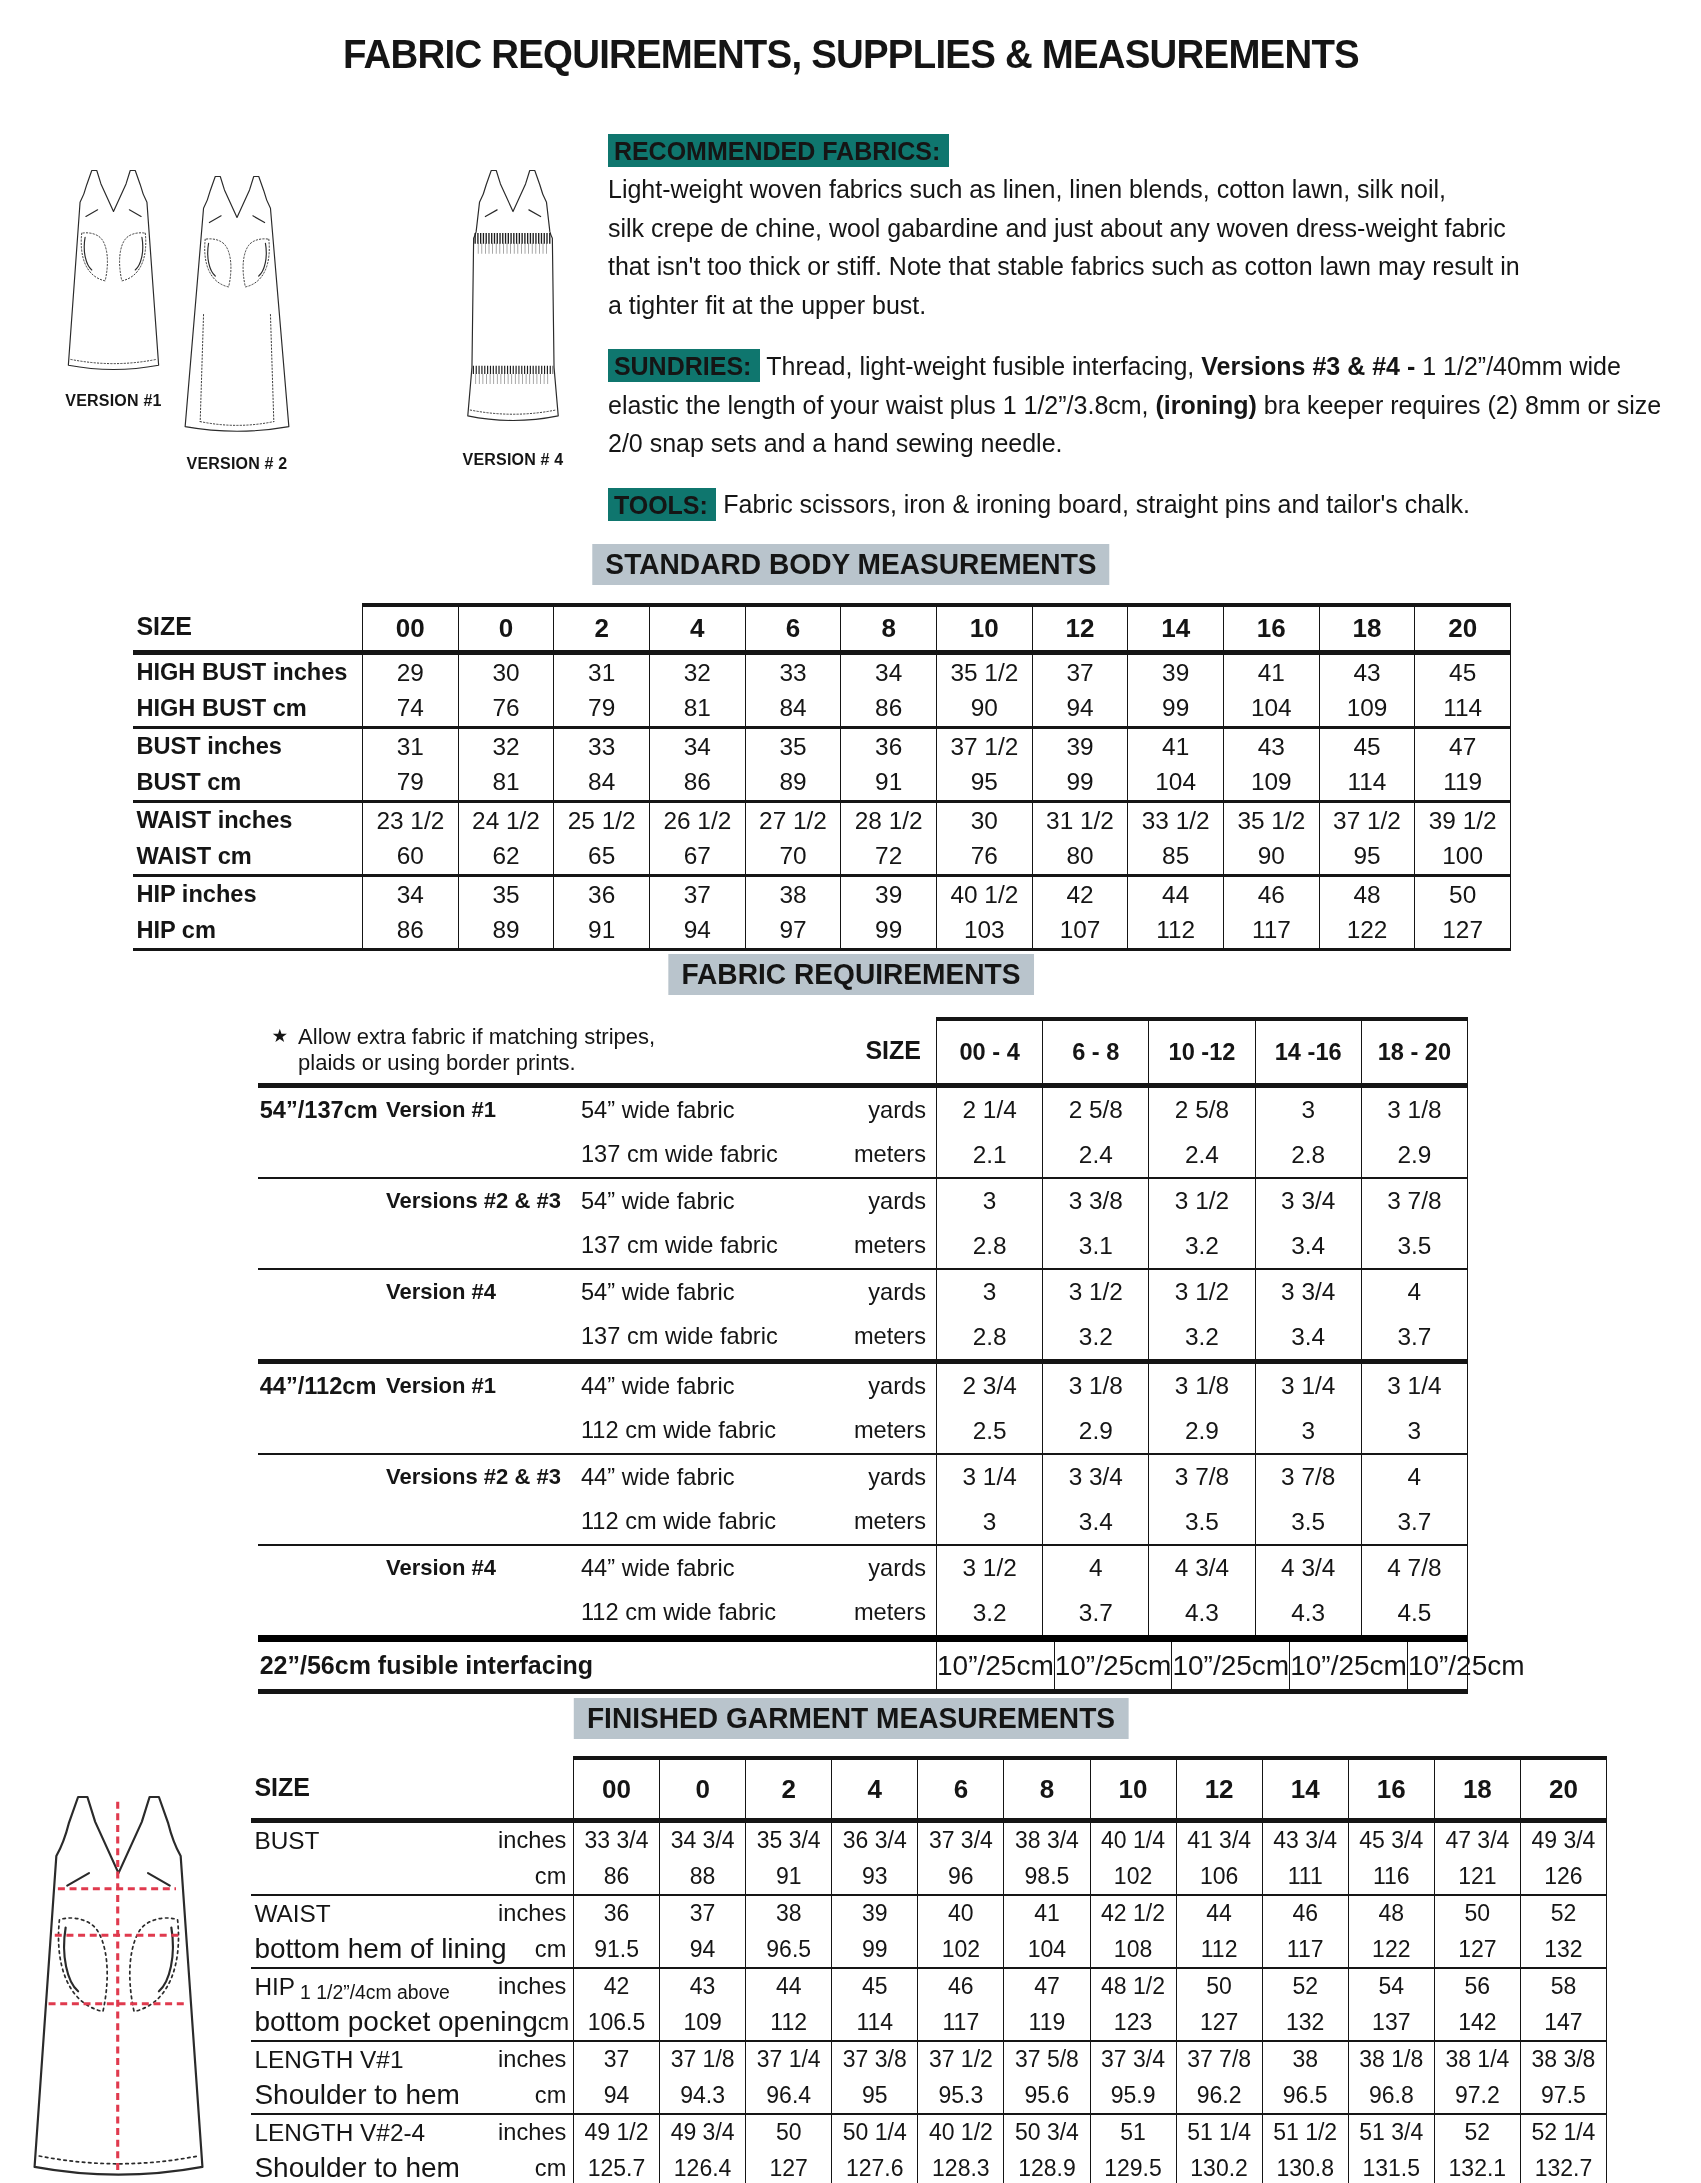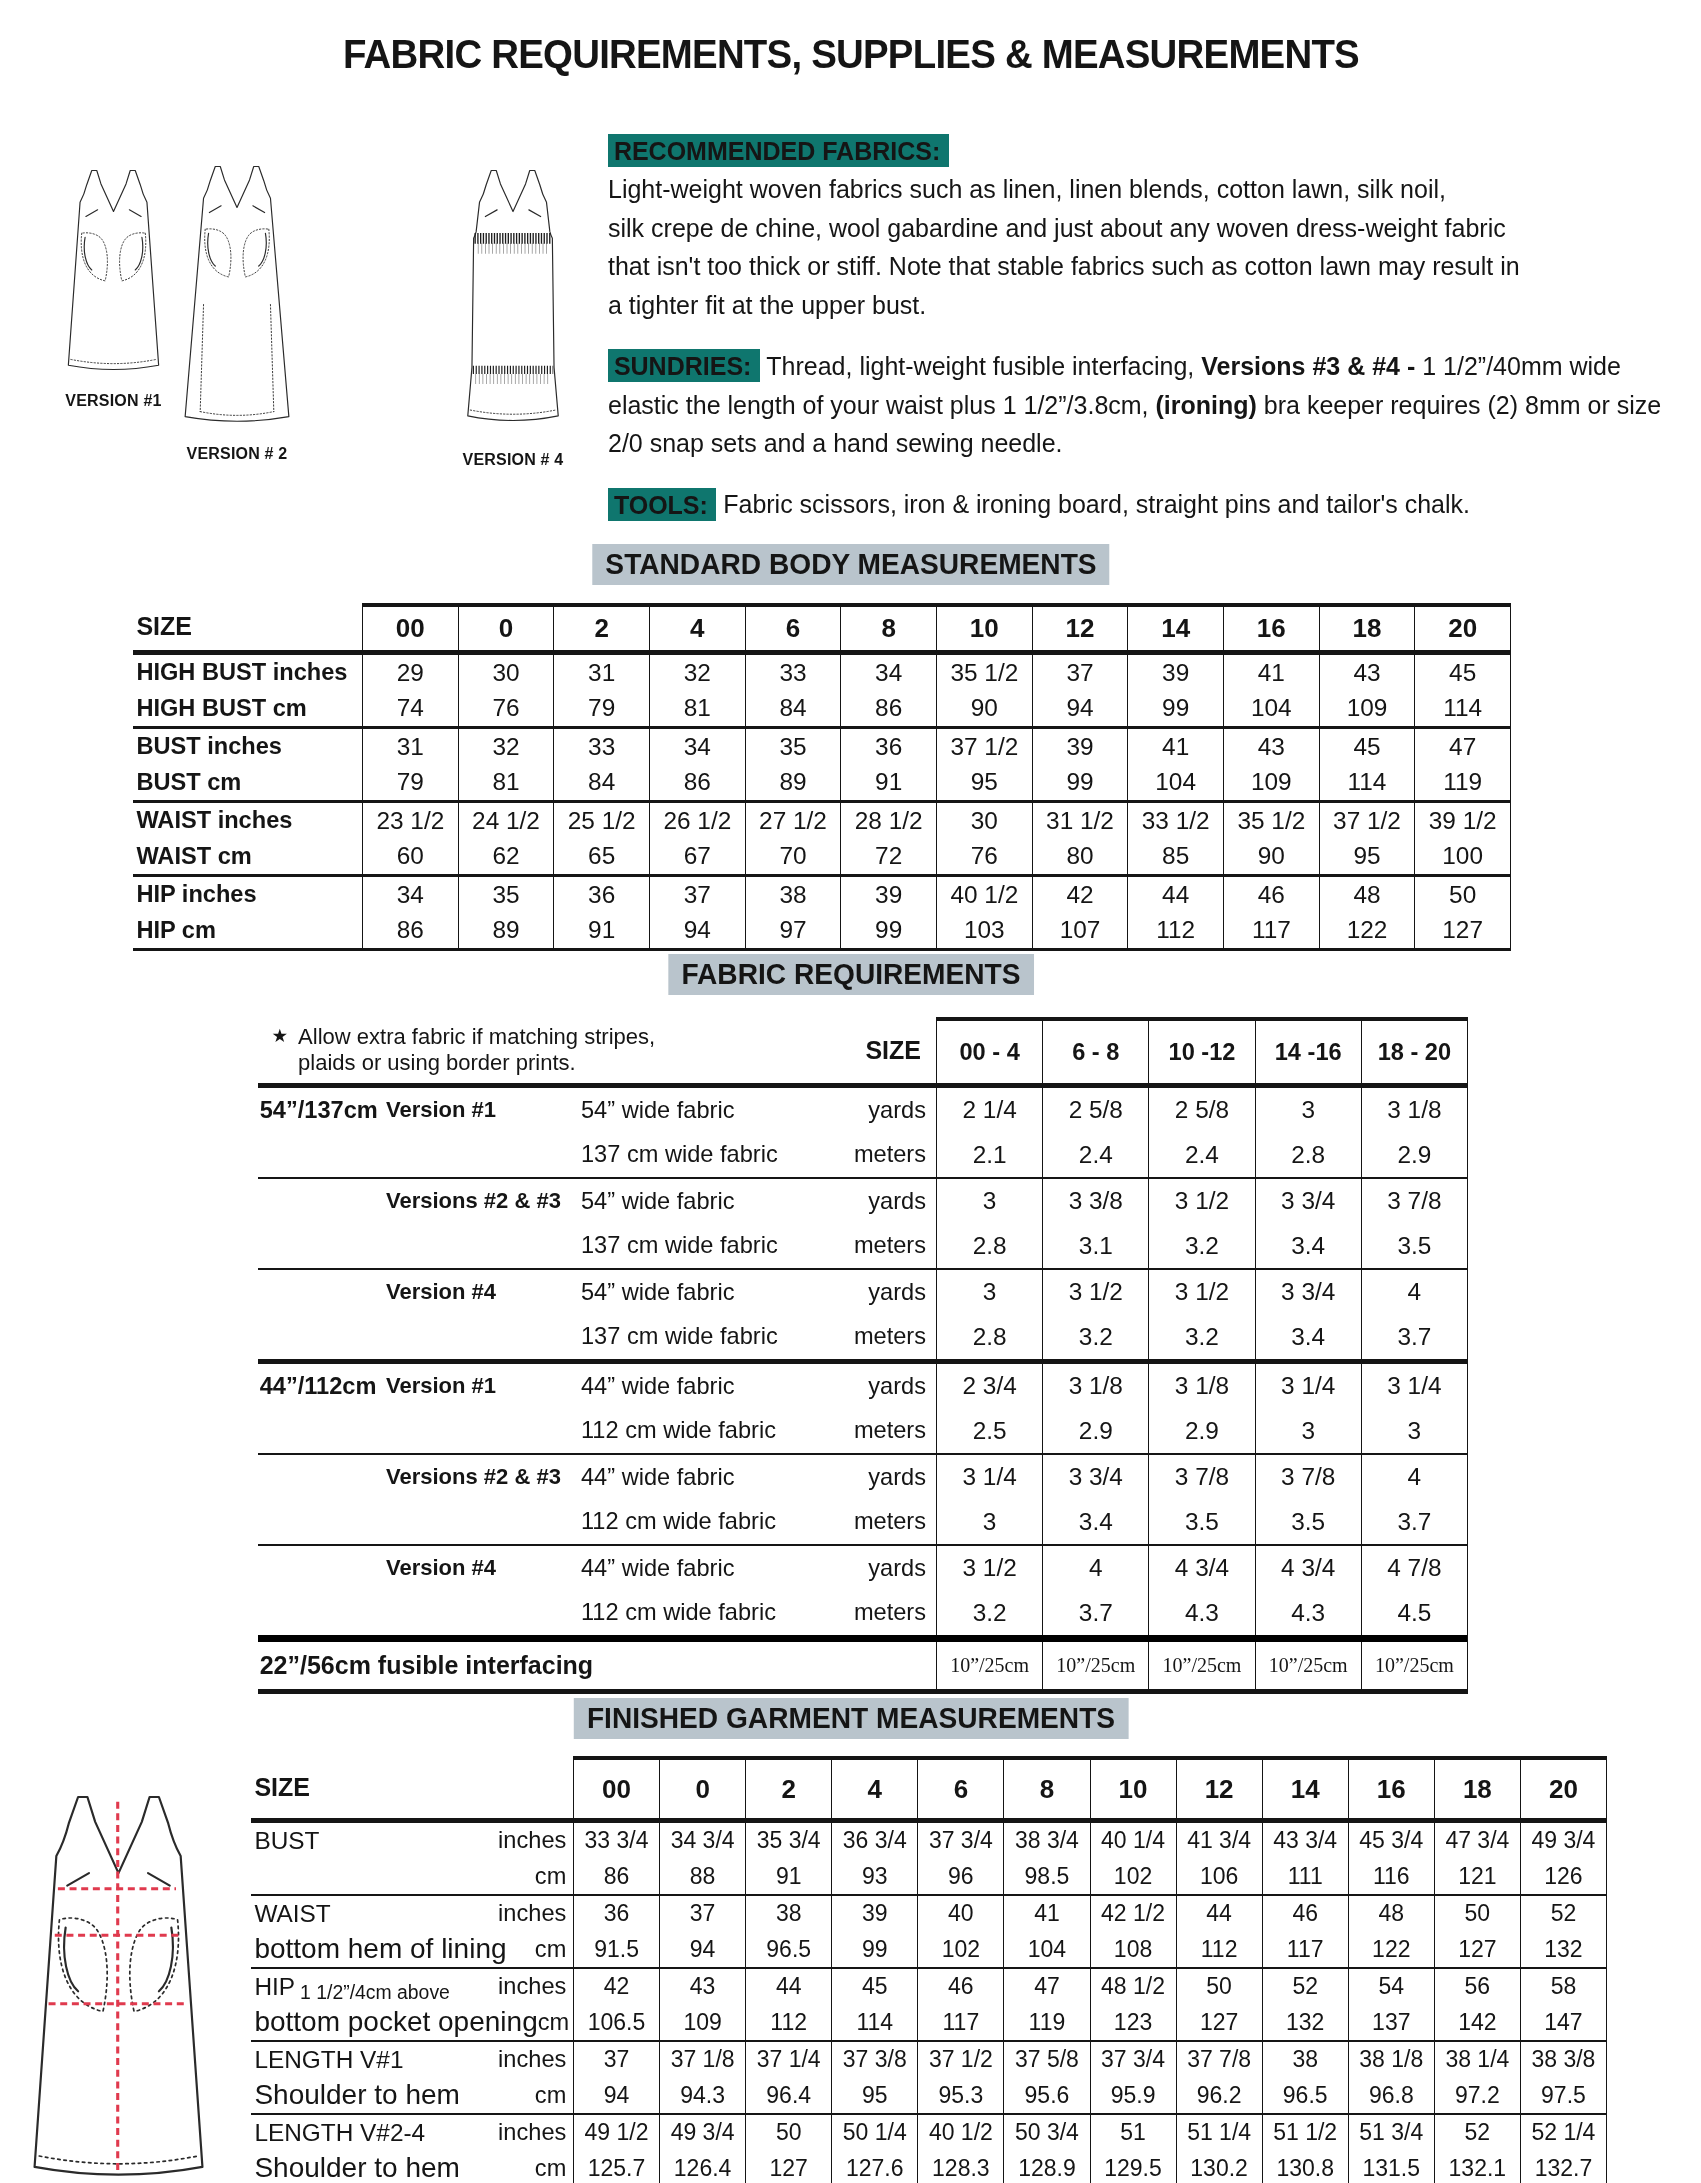--- a/index.html
+++ b/index.html
@@ -55,21 +55,21 @@
   .fab-size-label{font-weight:700;font-size:25px;padding-right:15px;}
   .fab-group{display:grid;grid-template-columns:128px 178px 271px 101px repeat(5,1fr);grid-auto-rows:1fr;height:89px;}
   .sep3{border-top:2.5px solid #151515;}
   .sep6{border-top:5px solid #151515;}
   .fw{display:flex;align-items:center;padding-left:1.7px;font-weight:700;font-size:23.6px;white-space:nowrap;}
   .fv{display:flex;align-items:center;font-weight:700;font-size:22px;white-space:nowrap;}
   .fl{display:flex;align-items:center;padding-left:17px;font-size:23.6px;white-space:nowrap;}
   .fu{display:flex;align-items:center;justify-content:flex-end;padding-right:10px;font-size:23.6px;}
   .fab-foot{display:grid;grid-template-columns:678px repeat(5,1fr);height:47px;border-top:7px solid #000000;border-bottom:5px solid #151515;}
   .fab-foot .flab{display:flex;align-items:center;padding-left:1.7px;font-weight:700;font-size:25px;}
-  .fab-foot .num{font-size:20px;font-family:Liberation Serif, serif;}
+  .fab-foot .num{font-size:28px;}
 
   
   #fin-table{left:251px;top:1756px;width:1355px;}
   .fin-row{display:grid;grid-template-columns:322px repeat(12,1fr);}
   .fin-head{height:62px;border-bottom:5px solid #151515;}
   .fin-head .cell{font-size:26px;}
   .fin-head .size-col{border-left:1.7px solid #151515;border-top:4.2px solid #151515;}
   .fin-head .label-cell{justify-content:flex-start;padding-left:3.4px;font-size:25px;}
   .fin-group{height:71px;grid-auto-rows:1fr;border-bottom:2.5px solid #151515;}
   .fin-group:last-child{border-bottom:4.2px solid #151515;}
@@ -92,21 +92,21 @@
       <path class="sketch dots" d="M9,229 Q60,239 111,229"></path>
       <path class="sketch" d="M27,58 L41,50 M93,58 L79,50"></path>
       <path class="sketch dots" d="M22,78 C19,106 27,130 50,135 C55,113 53,93 45,84 C38,77 27,77 22,78 Z"></path>
       <path class="sketch" d="M26,83 C23,100 27,116 34,122"></path>
       <path class="sketch dots" d="M98,78 C101,106 93,130 70,135 C65,113 67,93 75,84 C82,77 93,77 98,78 Z"></path>
       <path class="sketch" d="M94,83 C97,100 93,116 86,122"></path>
     </svg>
     <figcaption>VERSION #1</figcaption>
   </figure>
 
-  <figure style="left:178px;top:164px;width:118px;">
+  <figure style="left:178px;top:174px;width:118px;">
     <svg width="118" height="266" viewBox="0 0 140 318">
       <path class="sketch" d="M44,3 L38,20 Q35,32 30,41 L8,302 Q70,313 132,302 L110,41 Q105,32 102,20 L96,3 L90,3 L85,19 L70,52 L55,19 L50,3 Z"></path>
       <path class="sketch" d="M37,58 L51,50 M103,58 L89,50"></path>
       <path class="sketch dots" d="M32,78 C29,106 37,130 60,135 C65,113 63,93 55,84 C48,77 37,77 32,78 Z"></path>
       <path class="sketch" d="M36,83 C33,100 37,116 44,122"></path>
       <path class="sketch dots" d="M108,78 C111,106 103,130 80,135 C75,113 77,93 85,84 C92,77 103,77 108,78 Z"></path>
       <path class="sketch" d="M104,83 C107,100 103,116 96,122"></path>
       <path class="sketch dots" d="M30,168 L26,296 M110,168 L114,296 M26,296 Q70,305 114,296"></path>
     </svg>
     <figcaption>VERSION # 2</figcaption>

